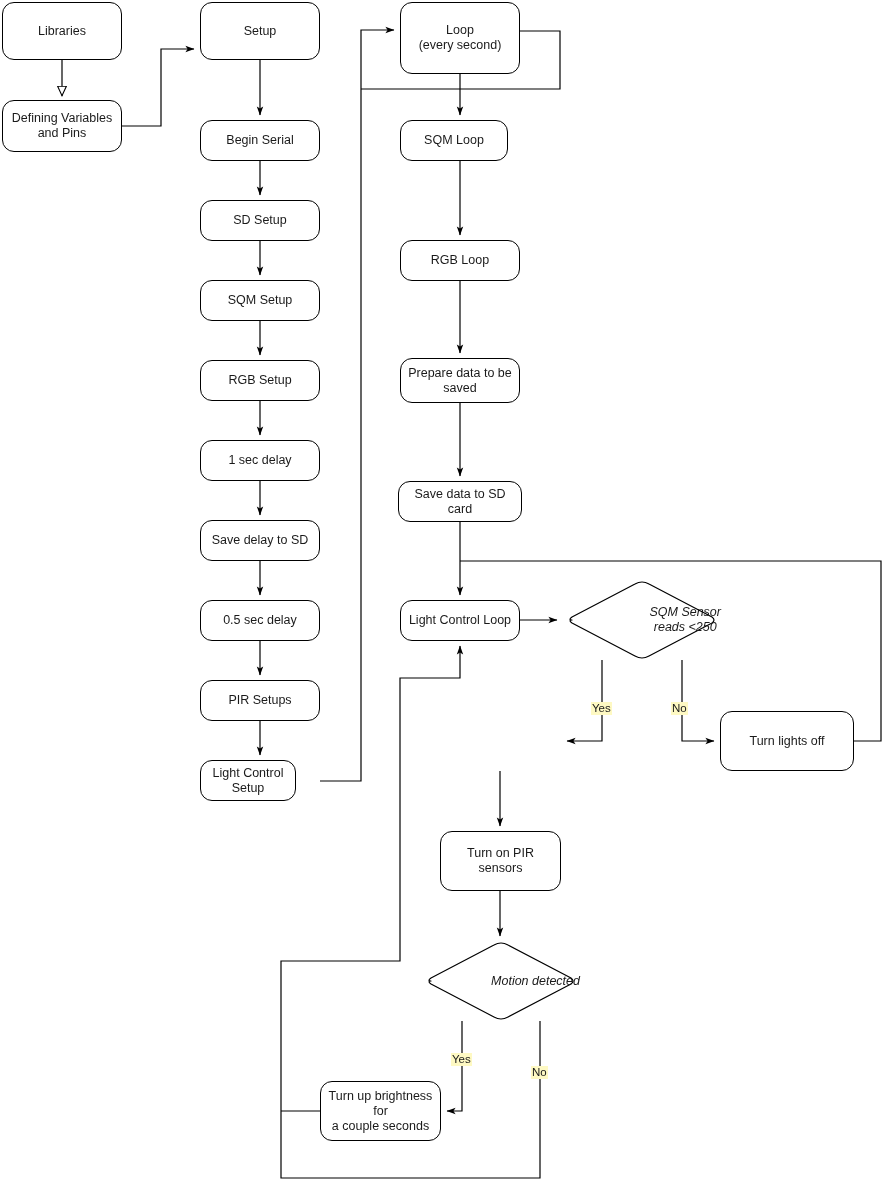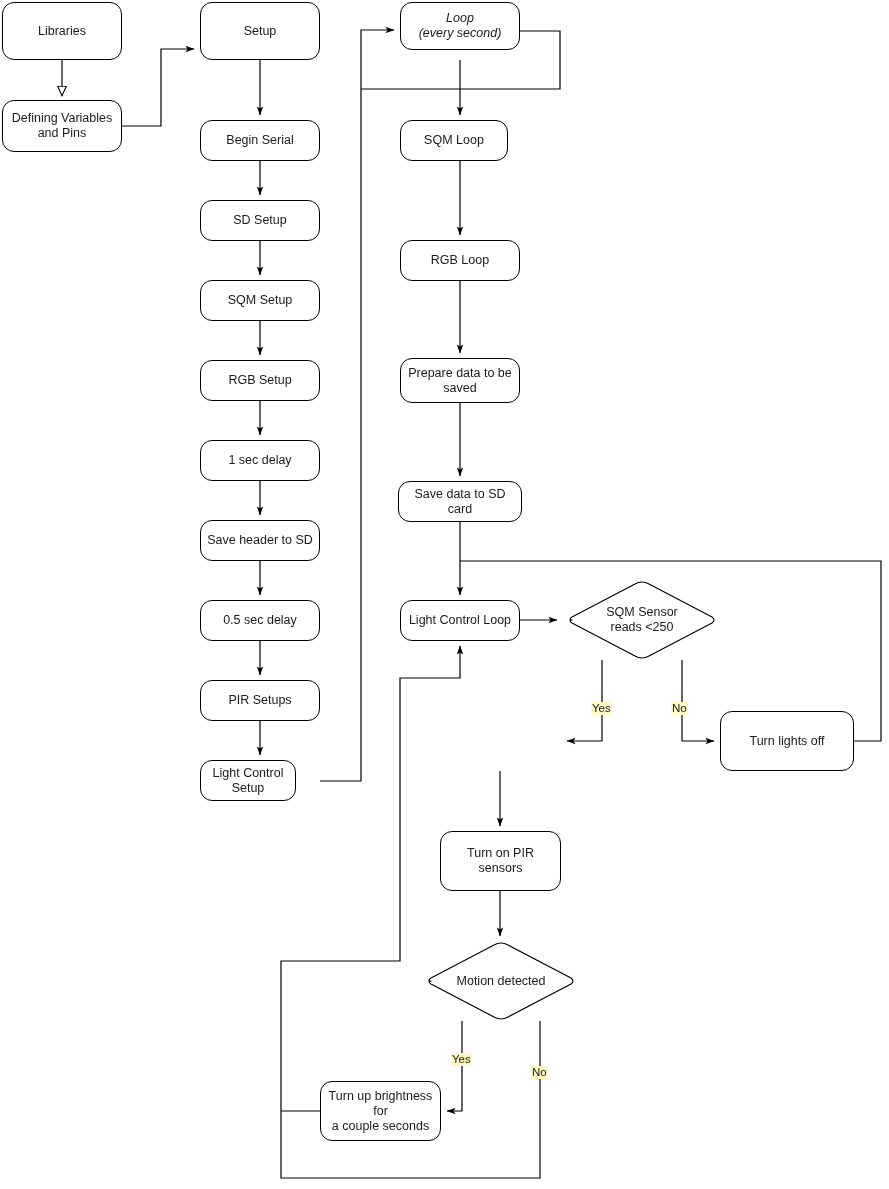--- a/index.html
+++ b/index.html
@@ -45,21 +45,22 @@
   }
   .node .nlabel {
     white-space: pre-line;
     display: block;
   }
   .decision {
     position: absolute;
     z-index: 2;
     display: flex;
     align-items: center;
-    justify-content: center;
+    justify-content: flex-end;
+    font-style: italic;
   }
   .decision svg {
     position: absolute;
     left: 0;
     top: 0;
   }
   .decision .nlabel {
     position: relative;
     z-index: 3;
     text-align: center;
@@ -170,36 +171,36 @@
 
   <div class="node" style="left:200px; top:360px; width:120px; height:41px;">
     <span class="nlabel">RGB Setup</span>
   </div>
 
   <div class="node" style="left:200px; top:440px; width:120px; height:41px;">
     <span class="nlabel">1 sec delay</span>
   </div>
 
   <div class="node" style="left:200px; top:520px; width:120px; height:41px;">
-    <span class="nlabel">Save header to SD</span>
+    <span class="nlabel">Save delay to SD</span>
   </div>
 
   <div class="node" style="left:200px; top:600px; width:120px; height:41px;">
     <span class="nlabel">0.5 sec delay</span>
   </div>
 
   <div class="node" style="left:200px; top:680px; width:120px; height:41px;">
     <span class="nlabel">PIR Setups</span>
   </div>
 
   <div class="node" style="left:200px; top:760px; width:96px; height:41px;">
     <span class="nlabel">Light Control Setup</span>
   </div>
 
-  <div class="node" style="left:400px; top:2px; width:120px; height:48px;font-style:italic;">
+  <div class="node" style="left:400px; top:2px; width:120px; height:72px;">
     <span class="nlabel">Loop
 (every second)</span>
   </div>
 
   <div class="node" style="left:400px; top:120px; width:108px; height:41px;">
     <span class="nlabel">SQM Loop</span>
   </div>
 
   <div class="node" style="left:400px; top:240px; width:120px; height:41px;">
     <span class="nlabel">RGB Loop</span>

